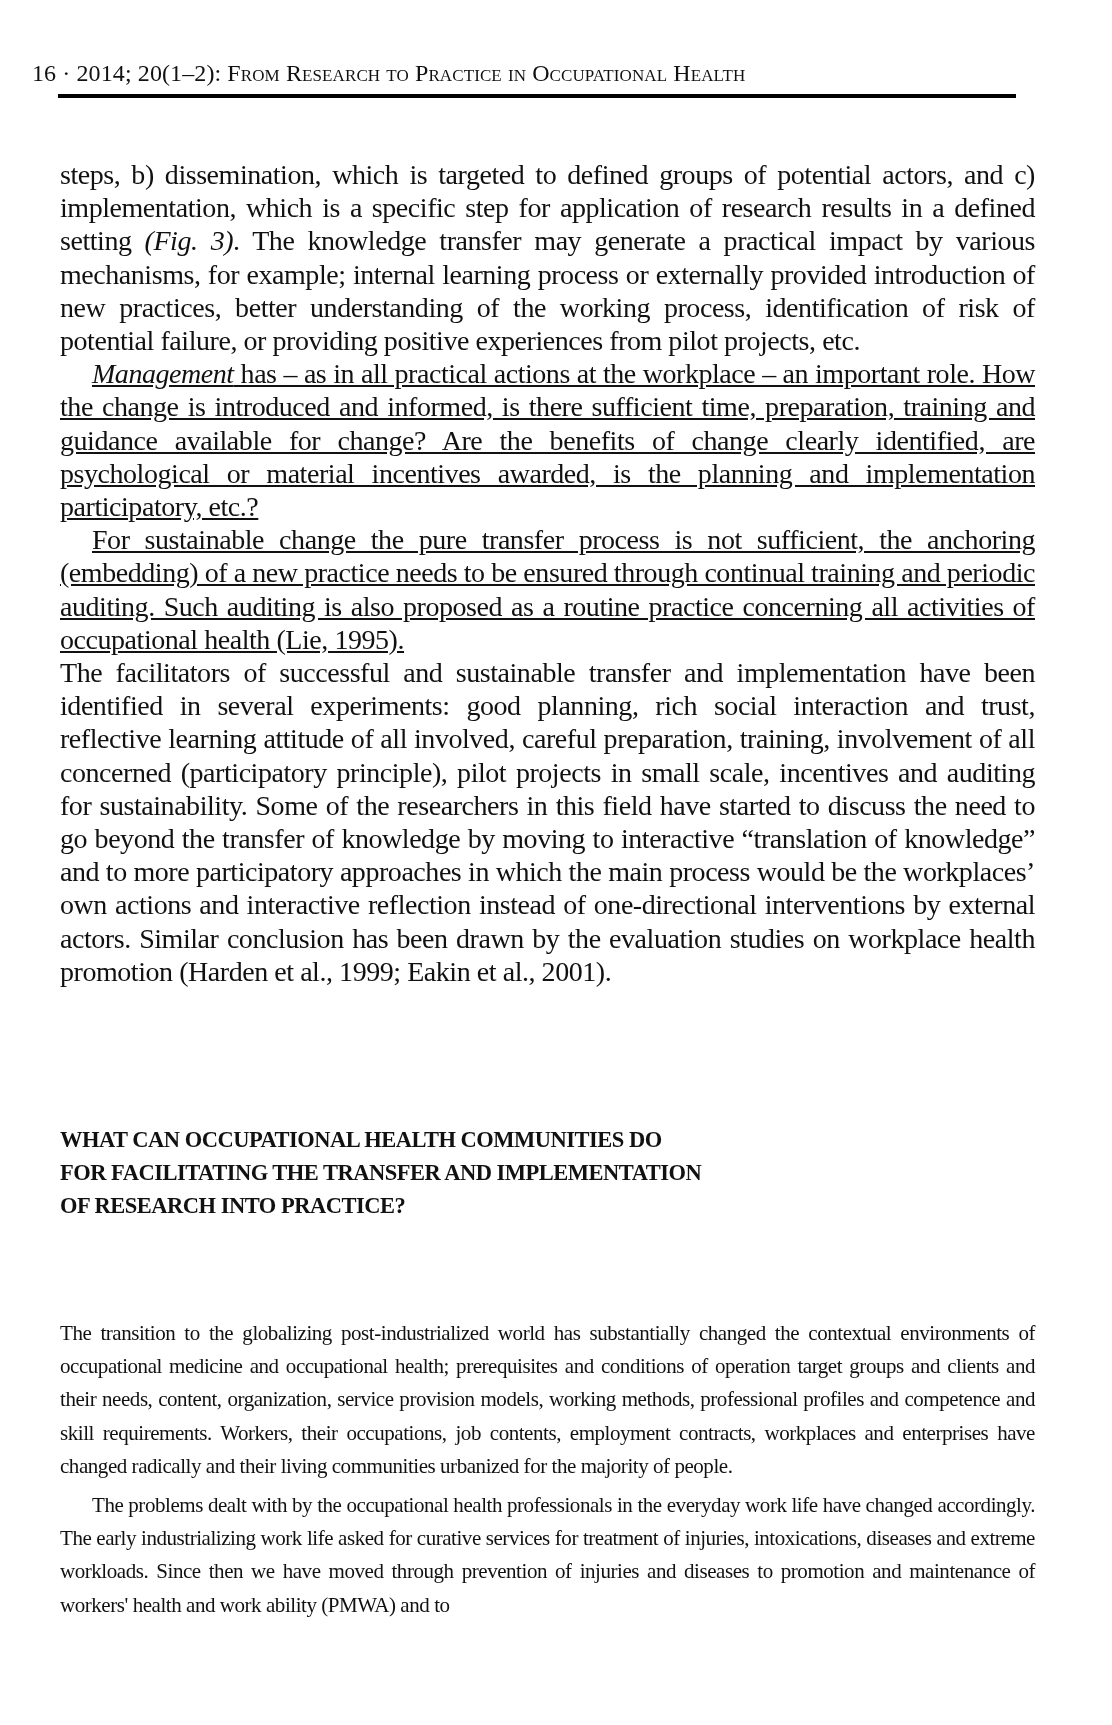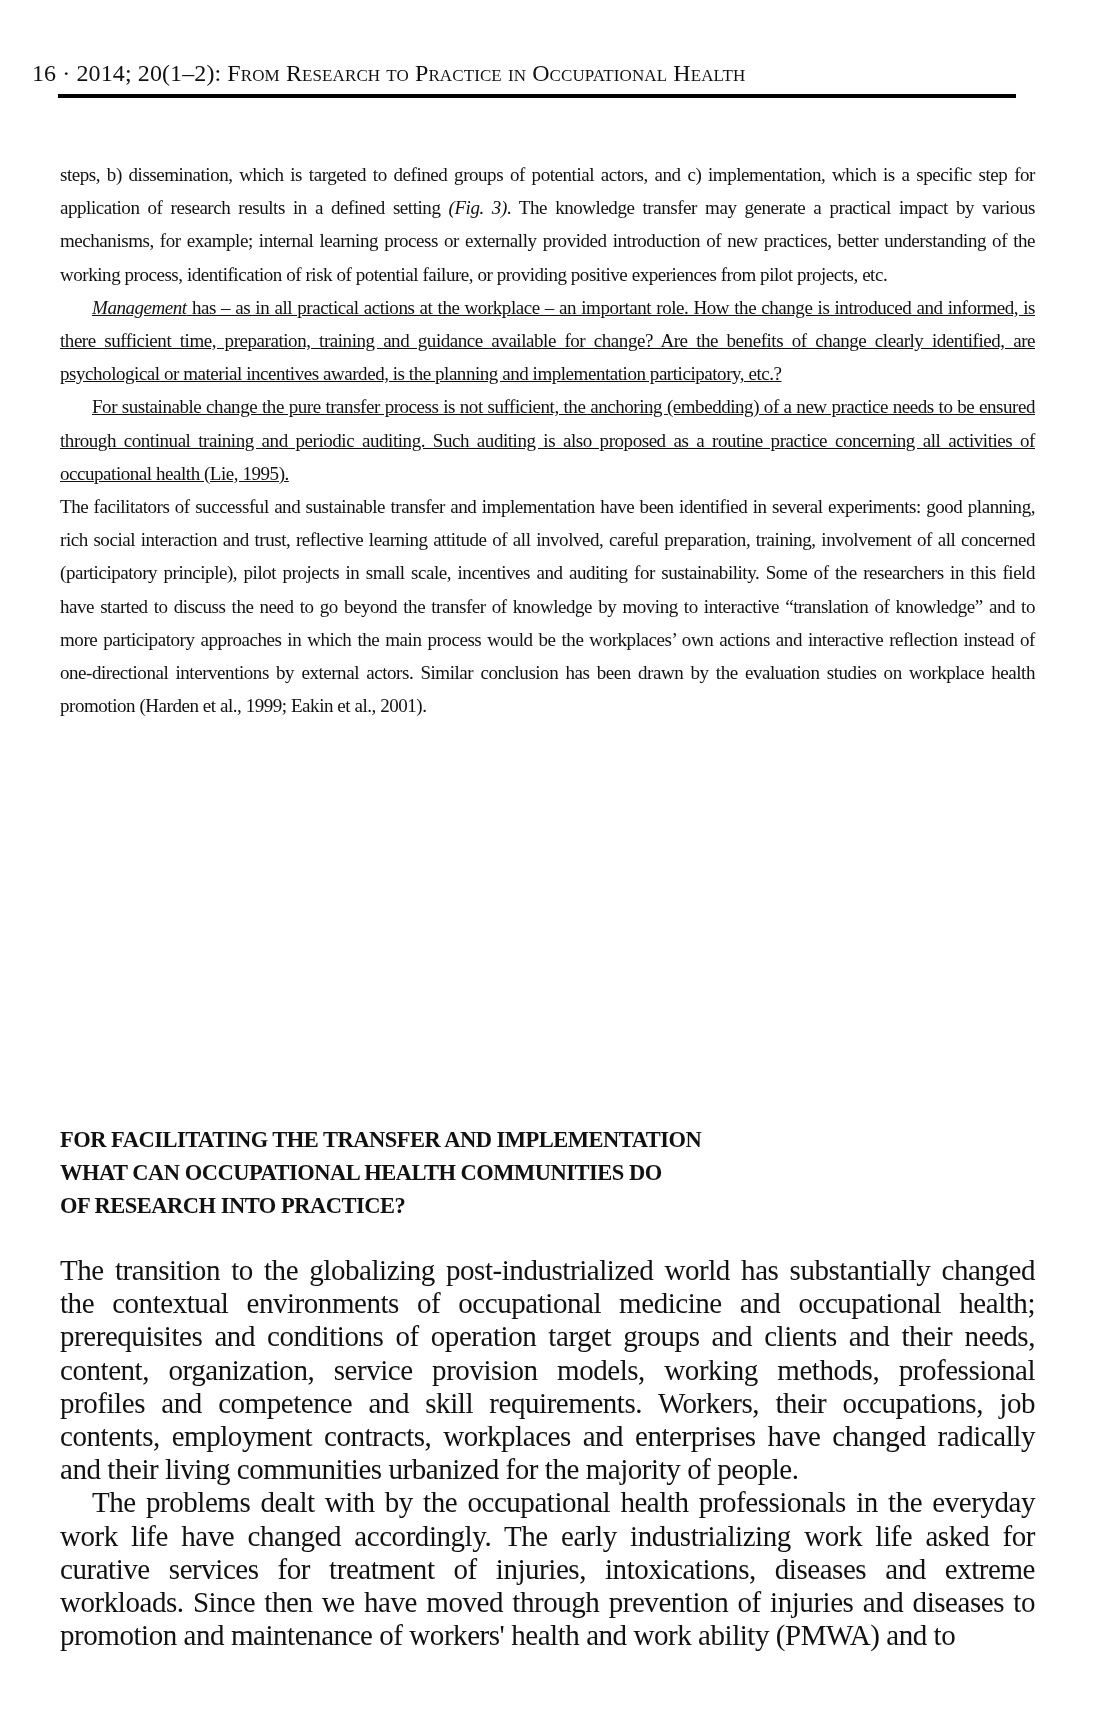--- a/index.html
+++ b/index.html
@@ -12,38 +12,38 @@
     position: absolute; left: 32px; top: 60px;
     font-size: 24px; letter-spacing: 0.1px; white-space: nowrap;
   }
   .running-head .sc { font-variant: small-caps; }
   .head-rule {
     position: absolute; left: 58px; top: 94px; width: 958px; height: 4px;
     background: #000000;
   }
   .body-text {
     position: absolute; left: 60px; top: 158px; width: 975px;
-    font-size: 19px; line-height: 33.2px; text-align: justify;
+    font-size: 28px; line-height: 33.2px; text-align: justify;
     letter-spacing: -0.45px;
   }
   .body-text p { margin: 0; }
   .body-text p.indent { text-indent: 32px; text-decoration: underline; }
   .heading {
     position: absolute; left: 60px; top: 1123px; width: 960px;
     font-weight: bold; font-size: 22.5px; line-height: 33px;
     letter-spacing: -0.5px;
   }
   .heading div { white-space: nowrap; }
   .body-text-2 {
-    position: absolute; left: 60px; top: 1254px; width: 975px;
-    font-size: 29px; line-height: 33.2px; text-align: justify;
+    position: absolute; left: 60px; top: 1317px; width: 975px;
+    font-size: 21px; line-height: 33.2px; text-align: justify;
     letter-spacing: -0.45px;
   }
   .body-text-2 p { margin: 0; }
-  .body-text-2 p.indent { text-indent: 32px; }
+  .body-text-2 p.indent { text-indent: 32px; margin-top: 6px; }
   .it { font-style: italic; }
 </style>
 </head>
 <body>
 
 <div class="running-head">
   <span>16</span>
   <span>·</span>
   <span>2014; 20(1–2):</span>
   <span class="sc">From Research to Practice in Occupational Health</span>
@@ -51,21 +51,21 @@
 <div class="head-rule"></div>
 
 <div class="body-text">
   <p><span>steps, b) dissemination, which is targeted to defined groups of potential actors, and c) implementation, which is a specific step for application of research results in a defined setting </span><span class="it">(Fig. 3)</span><span>. The knowledge transfer may generate a practical impact by various mechanisms, for example; internal learning process or externally provided introduction of new practices, better understanding of the working process, identification of risk of potential failure, or providing positive experiences from pilot projects, etc.</span></p>
   <p class="indent"><span class="it">Management</span><span> has – as in all practical actions at the workplace – an important role. How the change is introduced and informed, is there sufficient time, preparation, training and guidance available for change? Are the benefits of change clearly identified, are psychological or material incentives awarded, is the planning and implementation participatory, etc.?</span></p>
   <p class="indent">For sustainable change the pure transfer process is not sufficient, the anchoring (embedding) of a new practice needs to be ensured through continual training and periodic auditing. Such auditing is also proposed as a routine practice concerning all activities of occupational health (Lie, 1995).</p>
   <p>The facilitators of successful and sustainable transfer and implementation have been identified in several experiments: good planning, rich social interaction and trust, reflective learning attitude of all involved, careful preparation, training, involvement of all concerned (participatory principle), pilot projects in small scale, incentives and auditing for sustainability. Some of the researchers in this field have started to discuss the need to go beyond the transfer of knowledge by moving to interactive “translation of knowledge” and to more participatory approaches in which the main process would be the workplaces’ own actions and interactive reflection instead of one-directional interventions by external actors. Similar conclusion has been drawn by the evaluation studies on workplace health promotion (Harden et al., 1999; Eakin et al., 2001).</p>
 </div>
 
 <div class="heading">
+  <div>WHAT CAN OCCUPATIONAL HEALTH COMMUNITIES DO</div>
   <div>FOR FACILITATING THE TRANSFER AND IMPLEMENTATION</div>
-  <div>WHAT CAN OCCUPATIONAL HEALTH COMMUNITIES DO</div>
   <div>OF RESEARCH INTO PRACTICE?</div>
 </div>
 
 <div class="body-text-2">
   <p>The transition to the globalizing post-industrialized world has substantially changed the contextual environments of occupational medicine and occupational health; prerequisites and conditions of operation target groups and clients and their needs, content, organization, service provision models, working methods, professional profiles and competence and skill requirements. Workers, their occupations, job contents, employment contracts, workplaces and enterprises have changed radically and their living communities urbanized for the majority of people.</p>
   <p class="indent">The problems dealt with by the occupational health professionals in the everyday work life have changed accordingly. The early industrializing work life asked for curative services for treatment of injuries, intoxications, diseases and extreme workloads. Since then we have moved through prevention of injuries and diseases to promotion and maintenance of workers' health and work ability (PMWA) and to</p>
 </div>
 
 </body></html>

